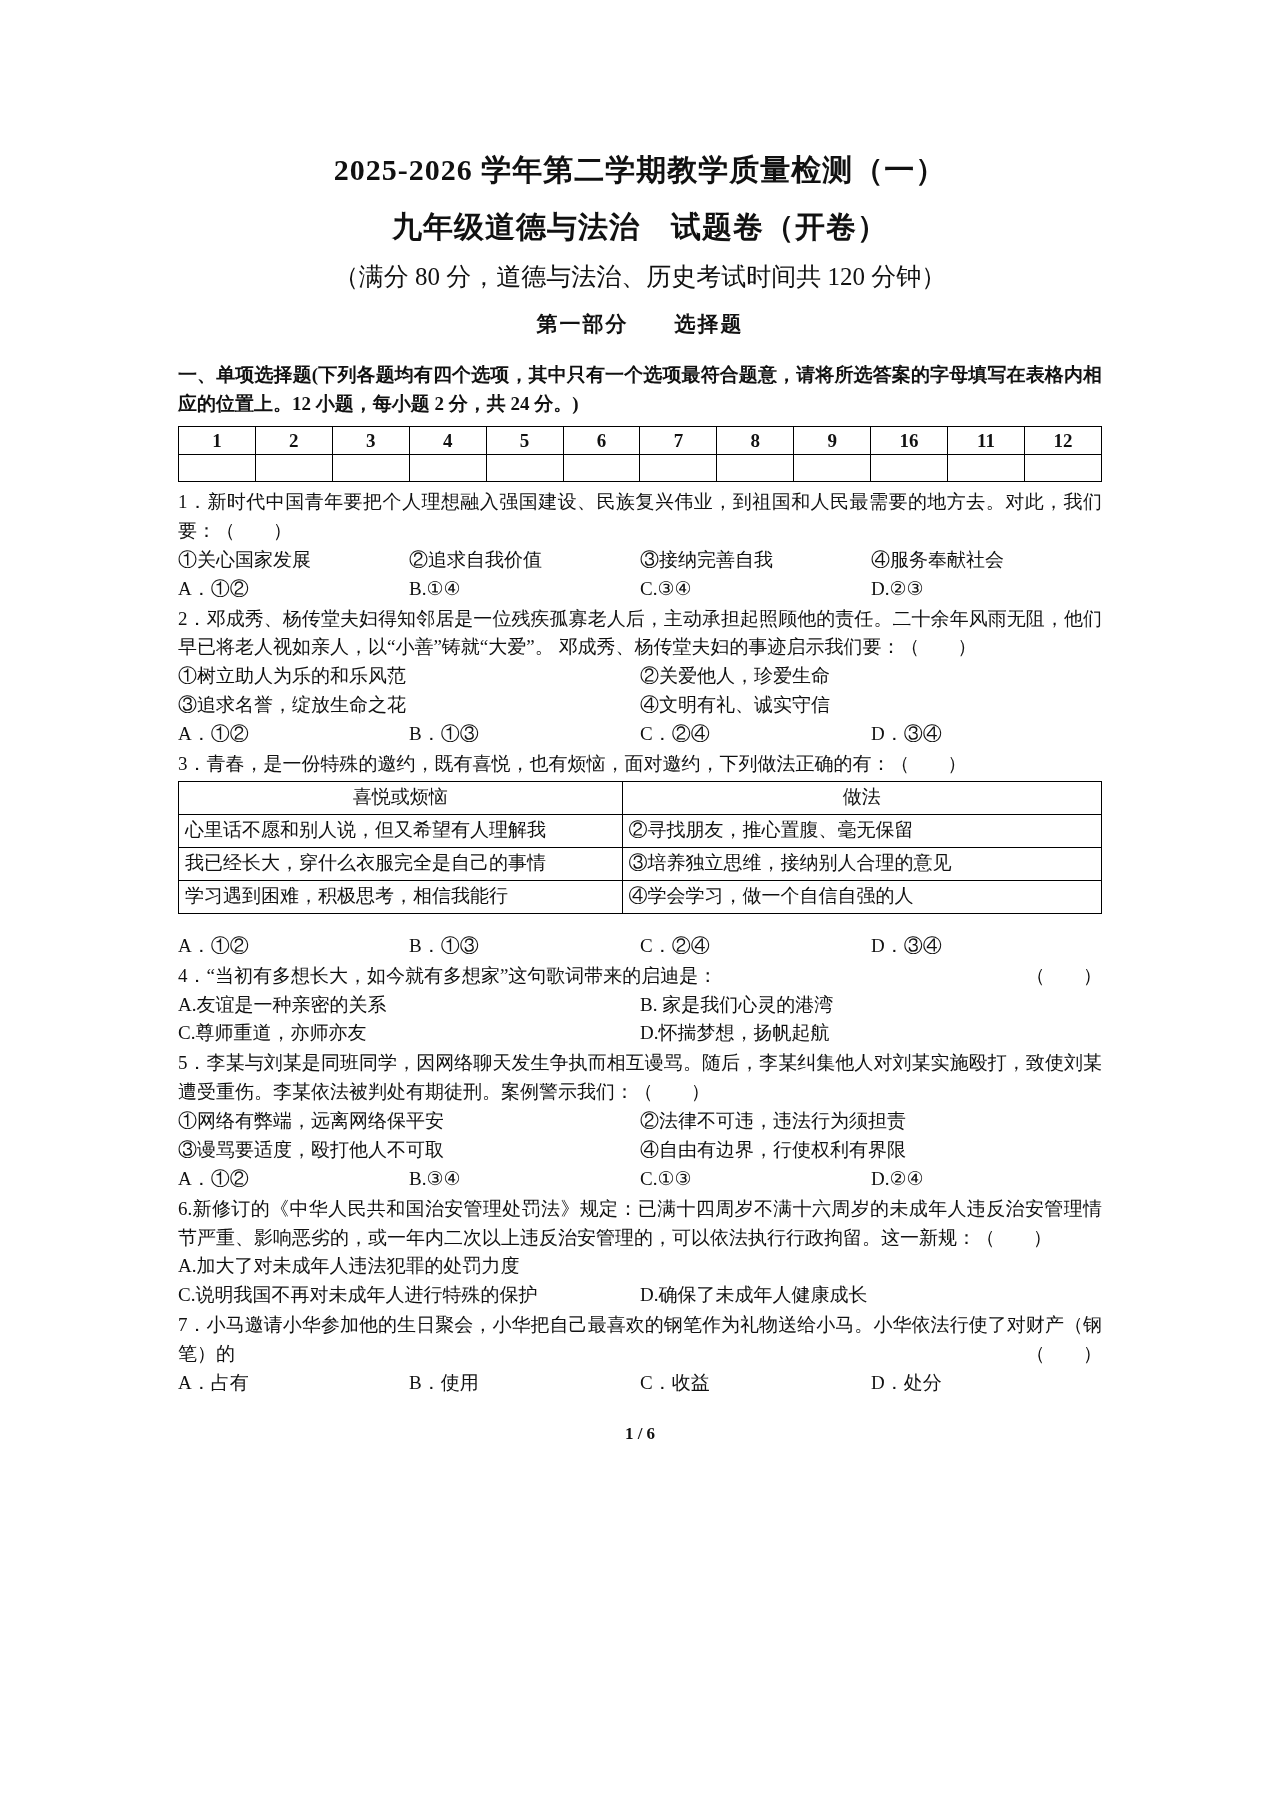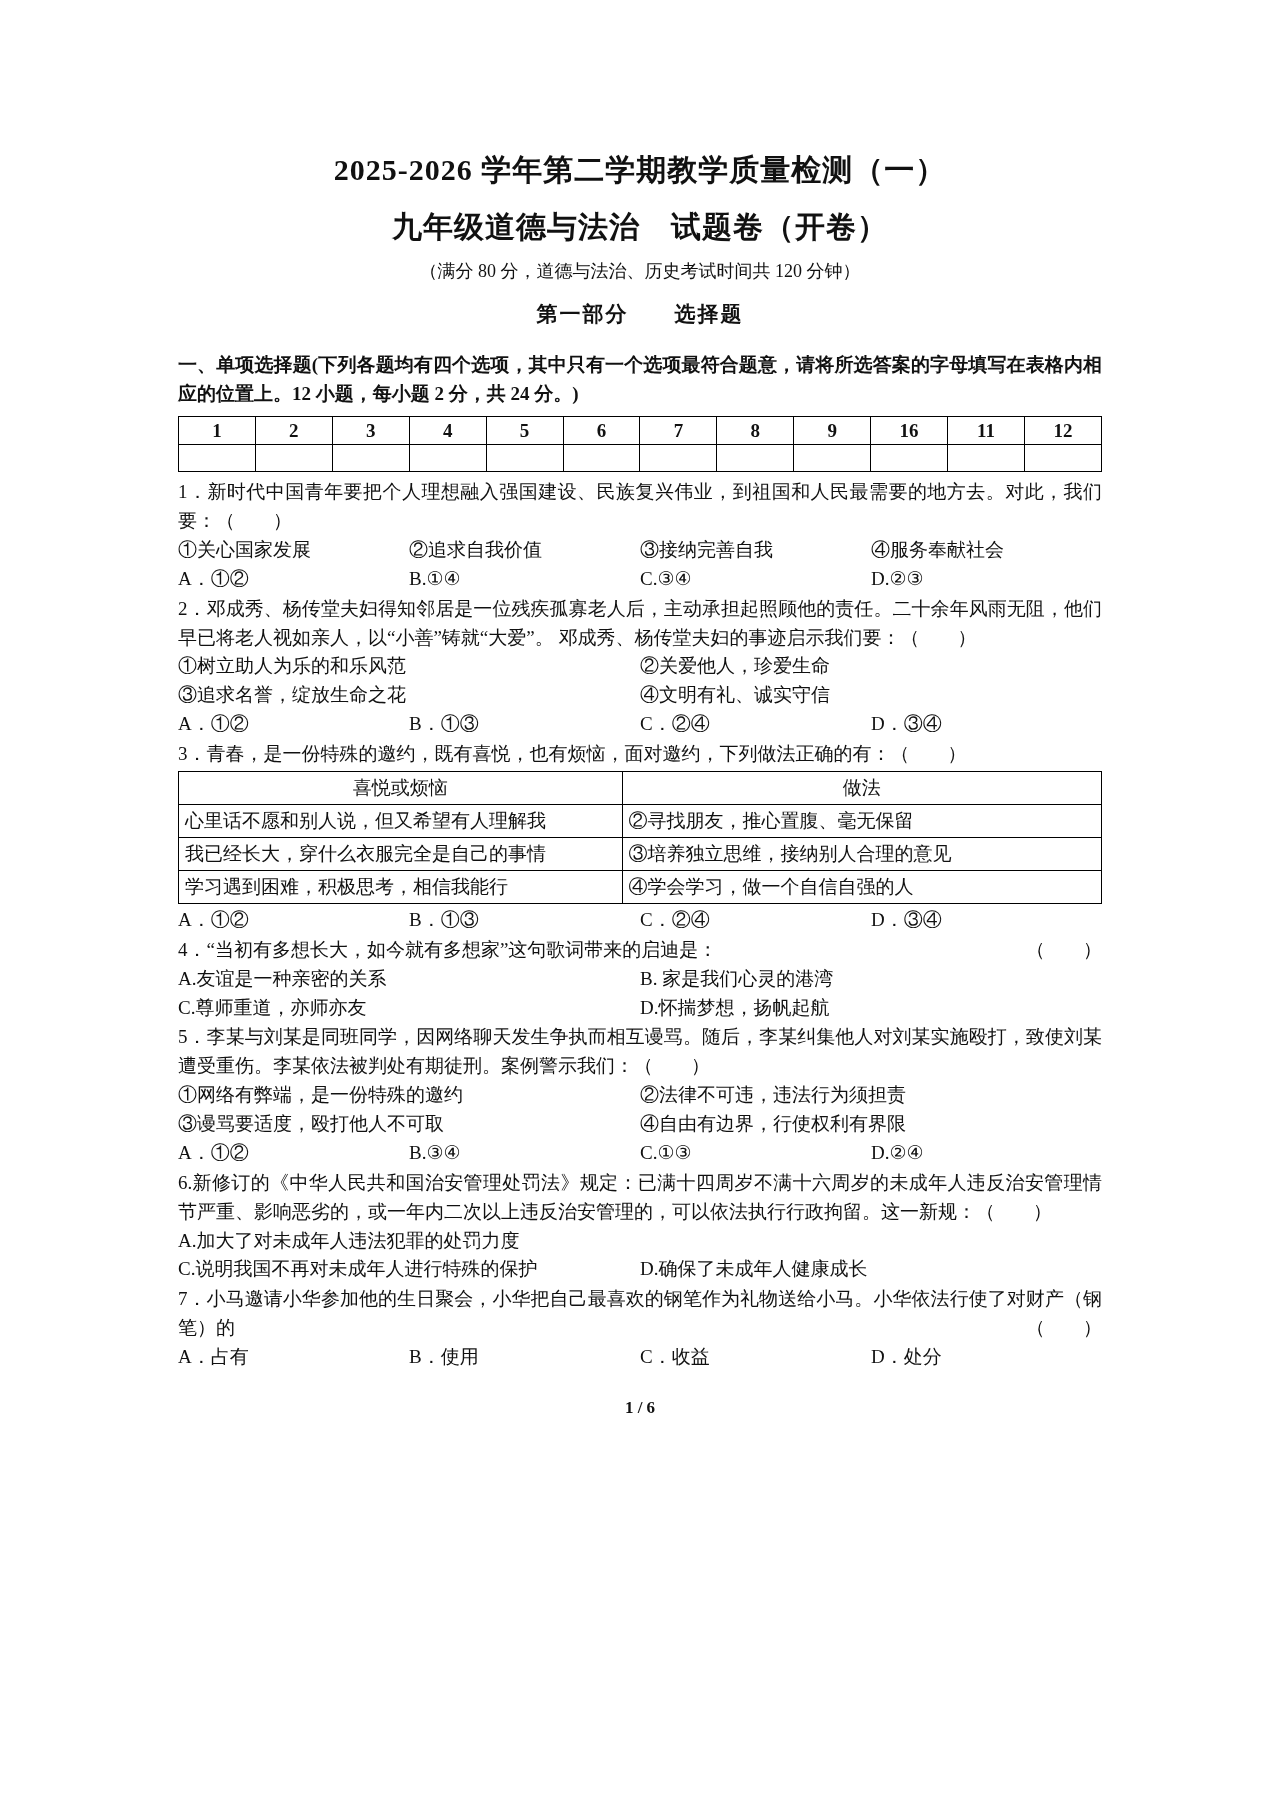--- a/index.html
+++ b/index.html
@@ -29,21 +29,21 @@
   .doc-subtitle{
     text-align:center;
     font-size:30px;
     font-weight:bold;
     letter-spacing:1px;
     line-height:1.35;
     margin:0 0 12px 0;
   }
   .doc-scoreline{
     text-align:center;
-    font-size:18px;
+    font-size:25px;
     line-height:1.4;
     margin:12px 0 16px 0;
   }
   .part-title{
     text-align:center;
     font-size:21px;
     font-weight:bold;
     letter-spacing:2px;
     margin:0 0 23px 0;
   }
@@ -90,21 +90,21 @@
   .w-25{width:25%;}
   .w-50{width:50%;}
   .tail-paren{
     float:right;
   }
   
   .q3-table{
     width:100%;
     border-collapse:collapse;
     table-layout:fixed;
-    margin:2px 0 2px 0;
+    margin:2px 0 18px 0;
   }
   .q3-table td,.q3-table th{
     border:1.5px solid #000;
     font-size:19px;
     font-weight:normal;
     padding:2px 6px;
     height:28px;
     line-height:1.3;
     text-align:left;
   }
@@ -241,21 +241,21 @@
     </div>
     <div class="opt-row">
       <span class="w-50">C.尊师重道，亦师亦友</span>
       <span class="w-50">D.怀揣梦想，扬帆起航</span>
     </div>
   </div>
 
   <div class="q">
     <div class="q-stem"><span>5．李某与刘某是同班同学，因网络聊天发生争执而相互谩骂。随后，李某纠集他人对刘某实施殴打，致使刘某遭受重伤。李某依法被判处有期徒刑。案例警示我们：</span><span class="paren">（　　）</span></div>
     <div class="opt-row">
-      <span class="w-50">①网络有弊端，是一份特殊的邀约</span>
+      <span class="w-50">①网络有弊端，远离网络保平安</span>
       <span class="w-50">②法律不可违，违法行为须担责</span>
     </div>
     <div class="opt-row">
       <span class="w-50">③谩骂要适度，殴打他人不可取</span>
       <span class="w-50">④自由有边界，行使权利有界限</span>
     </div>
     <div class="opt-row">
       <span class="w-25">A．①②</span>
       <span class="w-25">B.③④</span>
       <span class="w-25">C.①③</span>

